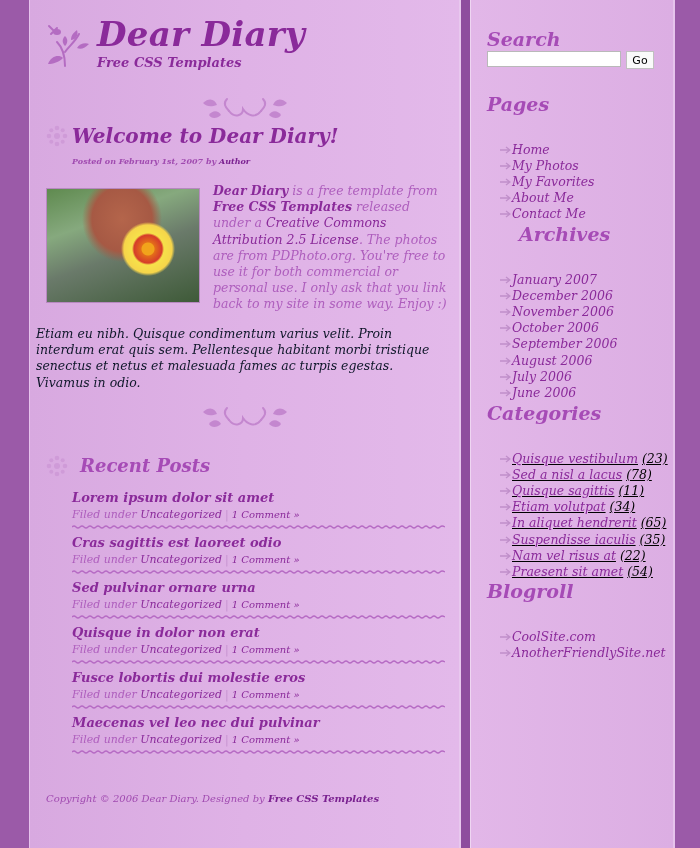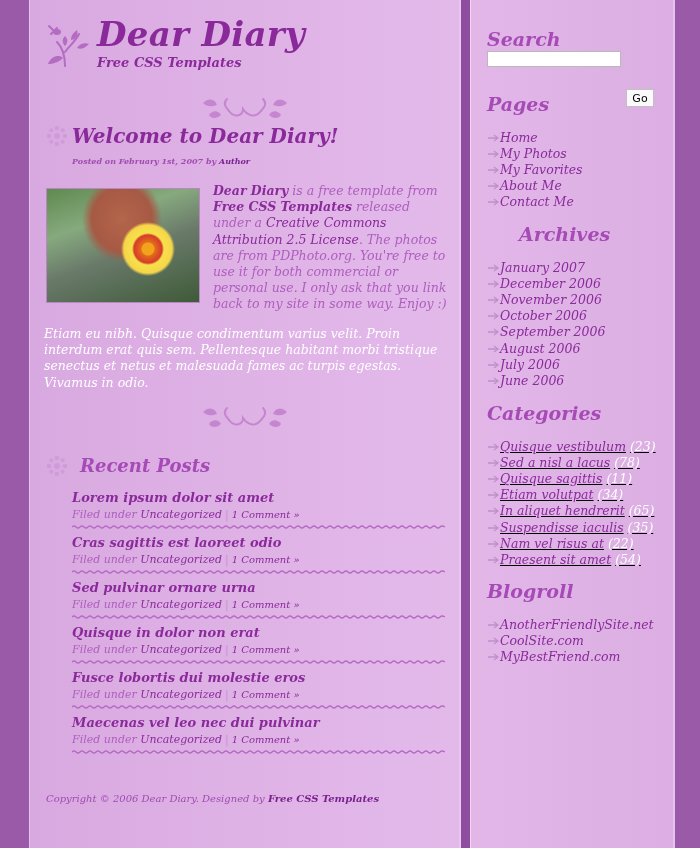--- a/index.html
+++ b/index.html
@@ -59,22 +59,22 @@
     border:1px solid #b788c0;
     box-sizing:border-box;
   }
   .intro {
     position:absolute; left:213px; top:183px; width:236px;
     font-size:12.5px; line-height:16.2px; font-style:italic; color:#ae5ebd;
   }
   .intro b, .intro .dk { color:#8a2a9a; }
   .intro b { font-weight:bold; }
   .para {
-    position:absolute; left:44px; top:326px; width:402px;
-    font-size:12.5px; line-height:16.2px; font-style:italic; color:#ffffff;
+    position:absolute; left:36px; top:326px; width:402px;
+    font-size:12.5px; line-height:16.2px; font-style:italic; color:#0f172a;
   }
 
   .recent-row { position:absolute; left:46px; top:447px; display:flex; align-items:center; }
   .recent-title { margin:8px; font-size:18px; font-weight:bold; font-style:italic; color:#a64bb6; }
 
   .posts { position:absolute; left:72px; top:489px; width:373px; }
   .post-item { height:45px; position:relative; }
   .post-item .t { font-size:13px; font-weight:bold; font-style:italic; color:#8a2a9a; display:block; line-height:17px; }
   .post-item .m { font-size:11px; font-style:italic; color:#ae5ebd; display:block; line-height:17px; }
   .post-item .m .dk { color:#8a2a9a; }
@@ -89,26 +89,26 @@
 
   
   .side-h { position:absolute; left:487px; margin:0; font-size:19px; font-weight:bold; font-style:italic; color:#a64bb6; }
   .search-input {
     position:absolute; left:487px; top:51px; width:134px; height:16px;
     border:1px solid #b9b9b9; background:#fff; box-sizing:border-box; padding:0 2px; font-size:11px;
   }
   .go-button {
     position:absolute; left:626px; top:51px; width:28px; height:18px;
     border:1px solid #c0c0c0; background:#fafafa; font-family:"DejaVu Sans",sans-serif; font-size:11px;
-    padding:0; box-sizing:border-box; color:#000;margin-top:38px;
-  }
-  .side-list { position:absolute; left:487px; margin:0; padding:0; list-style:none; }
+    padding:0; box-sizing:border-box; color:#000;
+  }
+  .side-list { position:absolute; left:487px; margin:12px; padding:0; list-style:none; }
   .side-list li { height:16.1px; line-height:16px; font-size:12.5px; font-style:italic; color:#8a2a9a; white-space:nowrap; display:flex; align-items:center; }
   .side-list li .arr { width:12px; height:8px; margin-right:1px; flex:none; }
-  .side-list li .cnt { color:#ffffff; margin-left:4px; }
+  .side-list li .cnt { color:#000000; margin-left:4px; }
 </style>
 </head>
 <body>
 
 <div class="main-col"></div>
 <div class="gap-col"></div>
 <div class="side-col"></div>
 
 <svg class="logo-icon" viewBox="0 0 46 48">
   <g fill="#b46cc2" stroke="#b46cc2" stroke-width="2" stroke-linecap="round">
@@ -388,27 +388,21 @@
       <span class="cnt">(54)</span>
     </li>
 </ul>
 
 <h2 class="side-h" style="top:580px;font-style:italic;">Blogroll</h2>
 <ul class="side-list" style="top:617px;">
   <li>
       <svg class="arr" viewBox="0 0 12 8">
         <path d="M1 4 H11 M7 1 L11 4 L7 7" fill="none" stroke="#c08fca" stroke-width="1.3"></path>
       </svg>
+      <span>CoolSite.com</span>
+    </li>
+  <li>
+      <svg class="arr" viewBox="0 0 12 8">
+        <path d="M1 4 H11 M7 1 L11 4 L7 7" fill="none" stroke="#c08fca" stroke-width="1.3"></path>
+      </svg>
       <span>AnotherFriendlySite.net</span>
     </li>
-  <li>
-      <svg class="arr" viewBox="0 0 12 8">
-        <path d="M1 4 H11 M7 1 L11 4 L7 7" fill="none" stroke="#c08fca" stroke-width="1.3"></path>
-      </svg>
-      <span>CoolSite.com</span>
-    </li>
-  <li>
-      <svg class="arr" viewBox="0 0 12 8">
-        <path d="M1 4 H11 M7 1 L11 4 L7 7" fill="none" stroke="#c08fca" stroke-width="1.3"></path>
-      </svg>
-      <span>MyBestFriend.com</span>
-    </li>
 </ul>
 
 </body></html>

